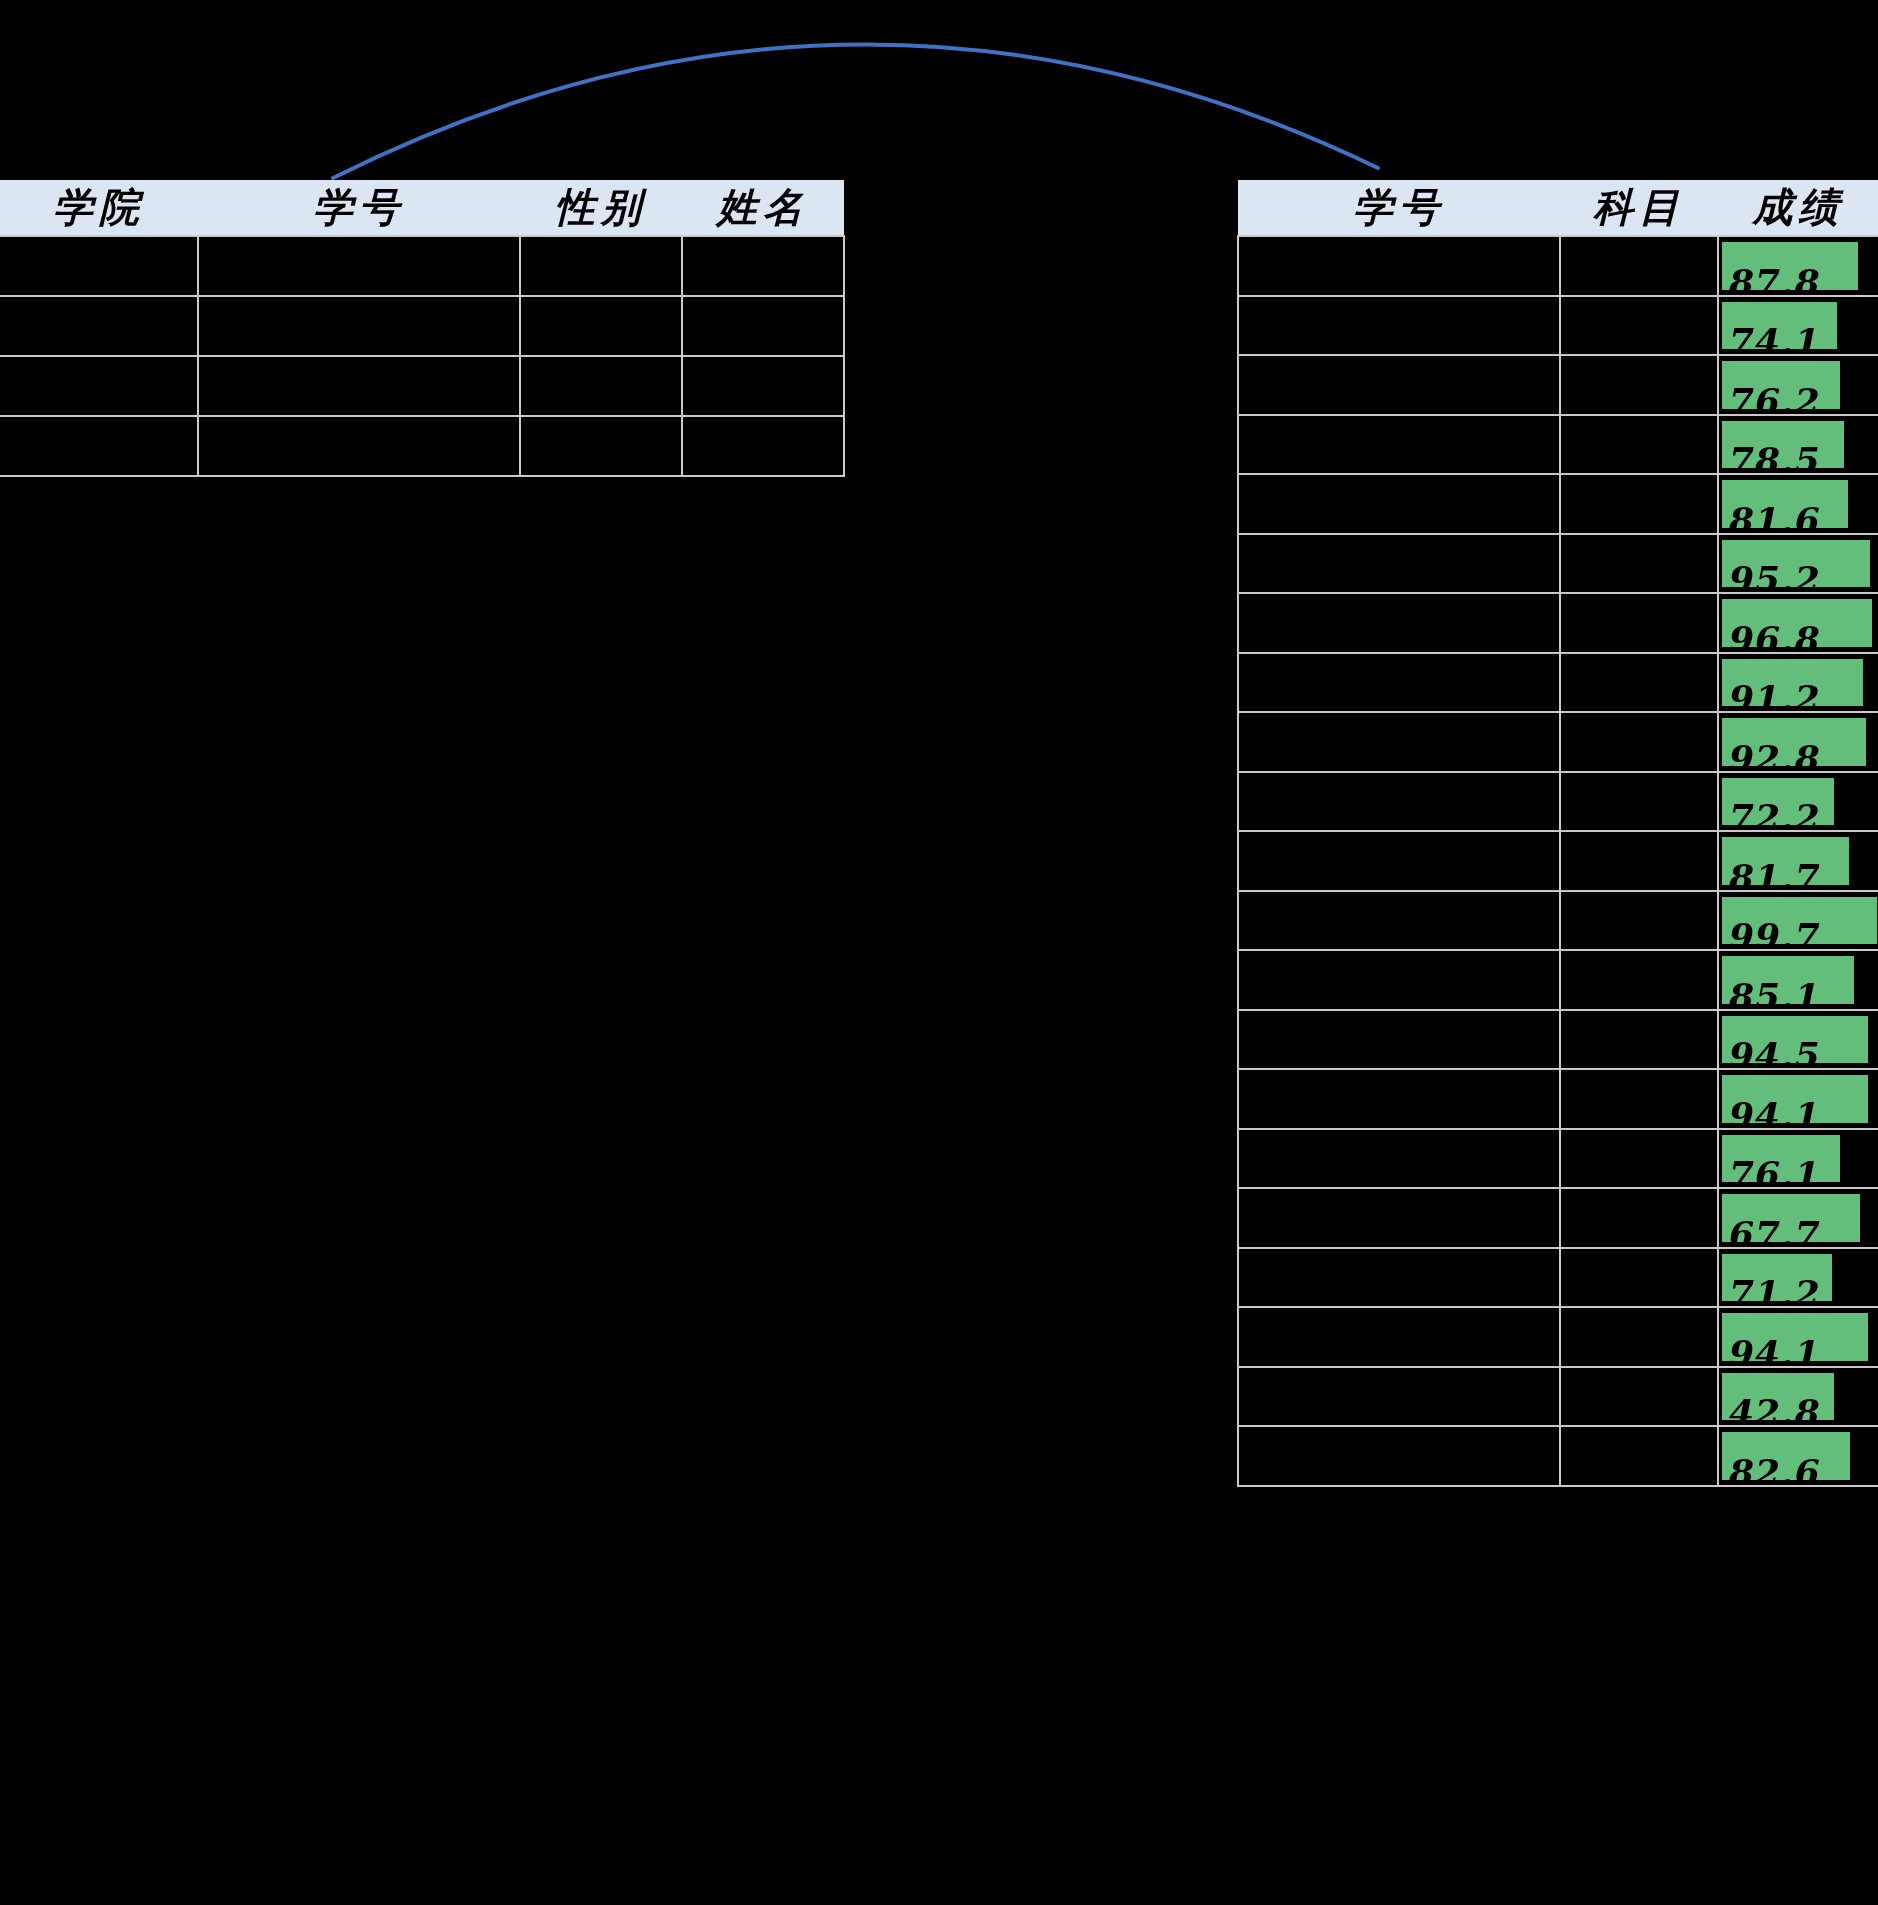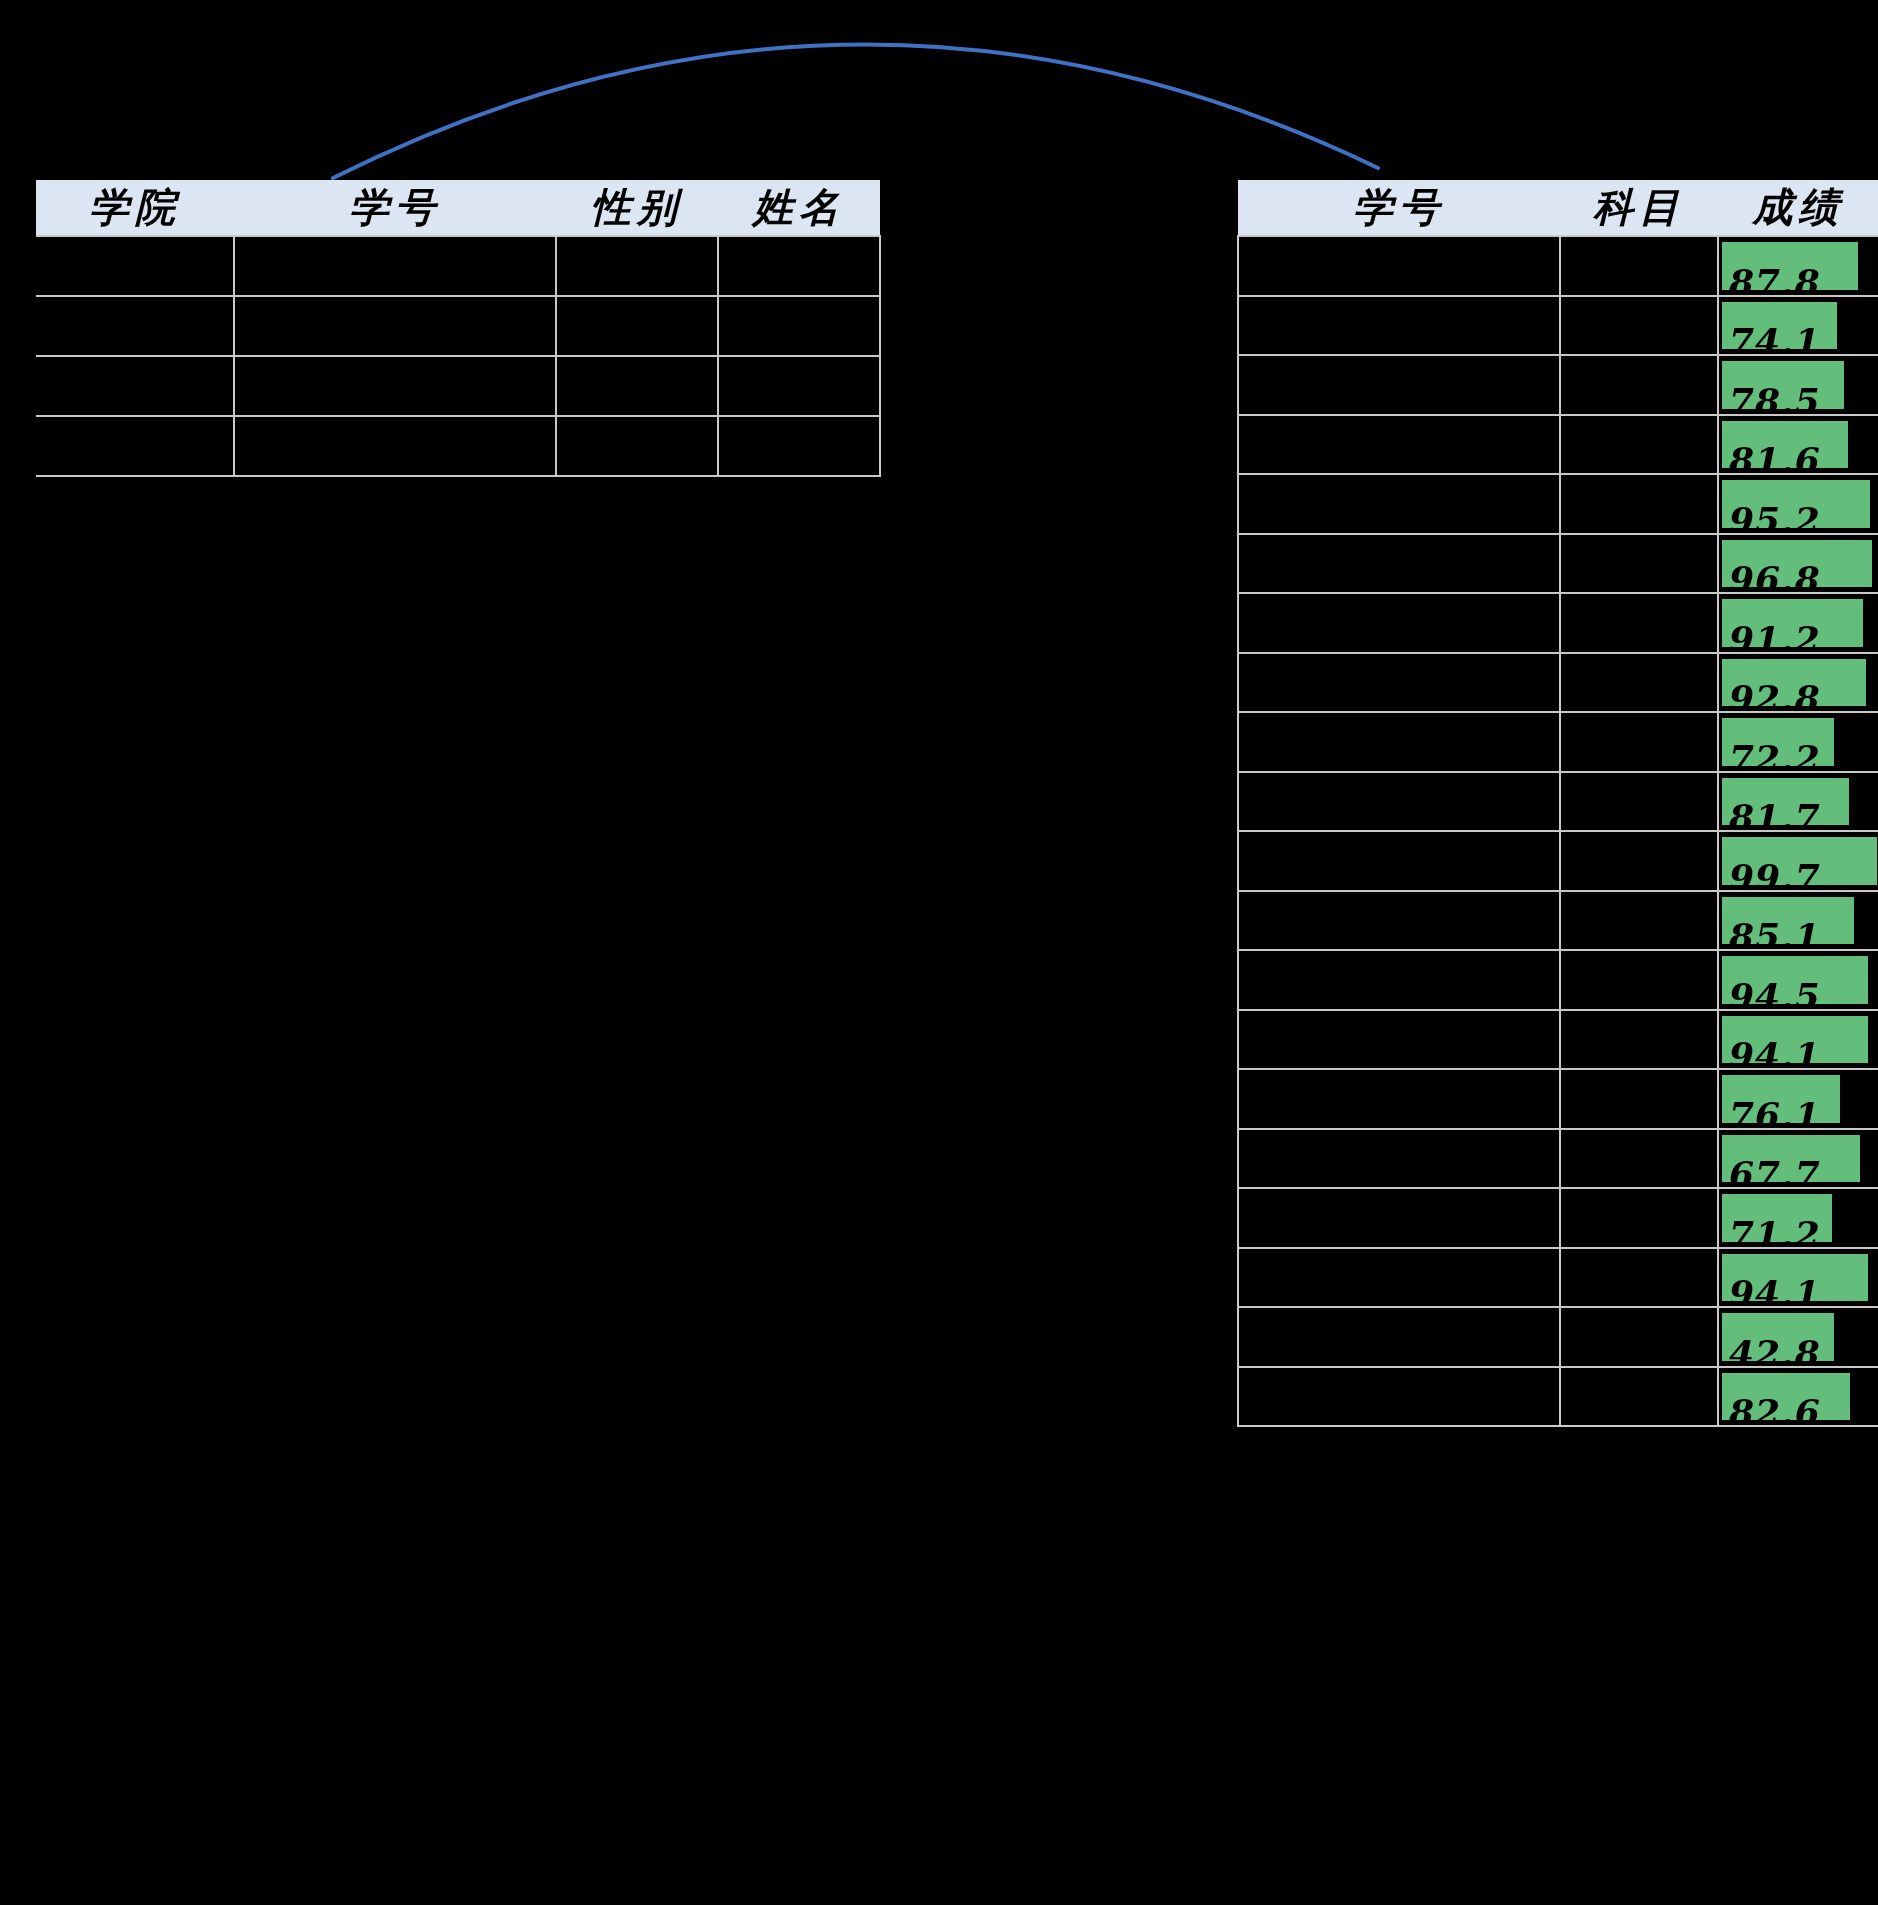--- a/index.html
+++ b/index.html
@@ -62,21 +62,20 @@
   }
   .xtable thead tr {
     background: #dce6f2;
   }
 
   
   #left-table {
     left: 0px;
     top: 180px;
     width: 844px;
-    margin-left: 36px;
   }
   #left-table thead th { height: 56px; }
   #left-table tbody td { height: 60px; }
   #left-table col.c-college { width: 198px; }
   #left-table col.c-sid     { width: 322px; }
   #left-table col.c-gender  { width: 162px; }
   #left-table col.c-name    { width: 162px; }
   #left-table tbody td:first-child { border-left: 0; }
   #left-table tbody td:last-child  { border-right: 2px solid #c9c9c9; }
 
@@ -204,20 +203,28 @@
           <td></td>
           <td class="score-cell">
             <div class="bar" style="width: 114.855px; background: rgb(99, 190, 123);"></div>
             <div class="bar-label">74.1</div>
           </td>
         </tr>
         <tr>
           <td></td>
           <td></td>
           <td class="score-cell">
+            <div class="bar" style="width: 118.11px; background: rgb(99, 190, 123);"></div>
+            <div class="bar-label">76.2</div>
+          </td>
+        </tr>
+        <tr>
+          <td></td>
+          <td></td>
+          <td class="score-cell">
             <div class="bar" style="width: 121.675px; background: rgb(99, 190, 123);"></div>
             <div class="bar-label">78.5</div>
           </td>
         </tr>
         <tr>
           <td></td>
           <td></td>
           <td class="score-cell">
             <div class="bar" style="width: 126.48px; background: rgb(99, 190, 123);"></div>
             <div class="bar-label">81.6</div>

